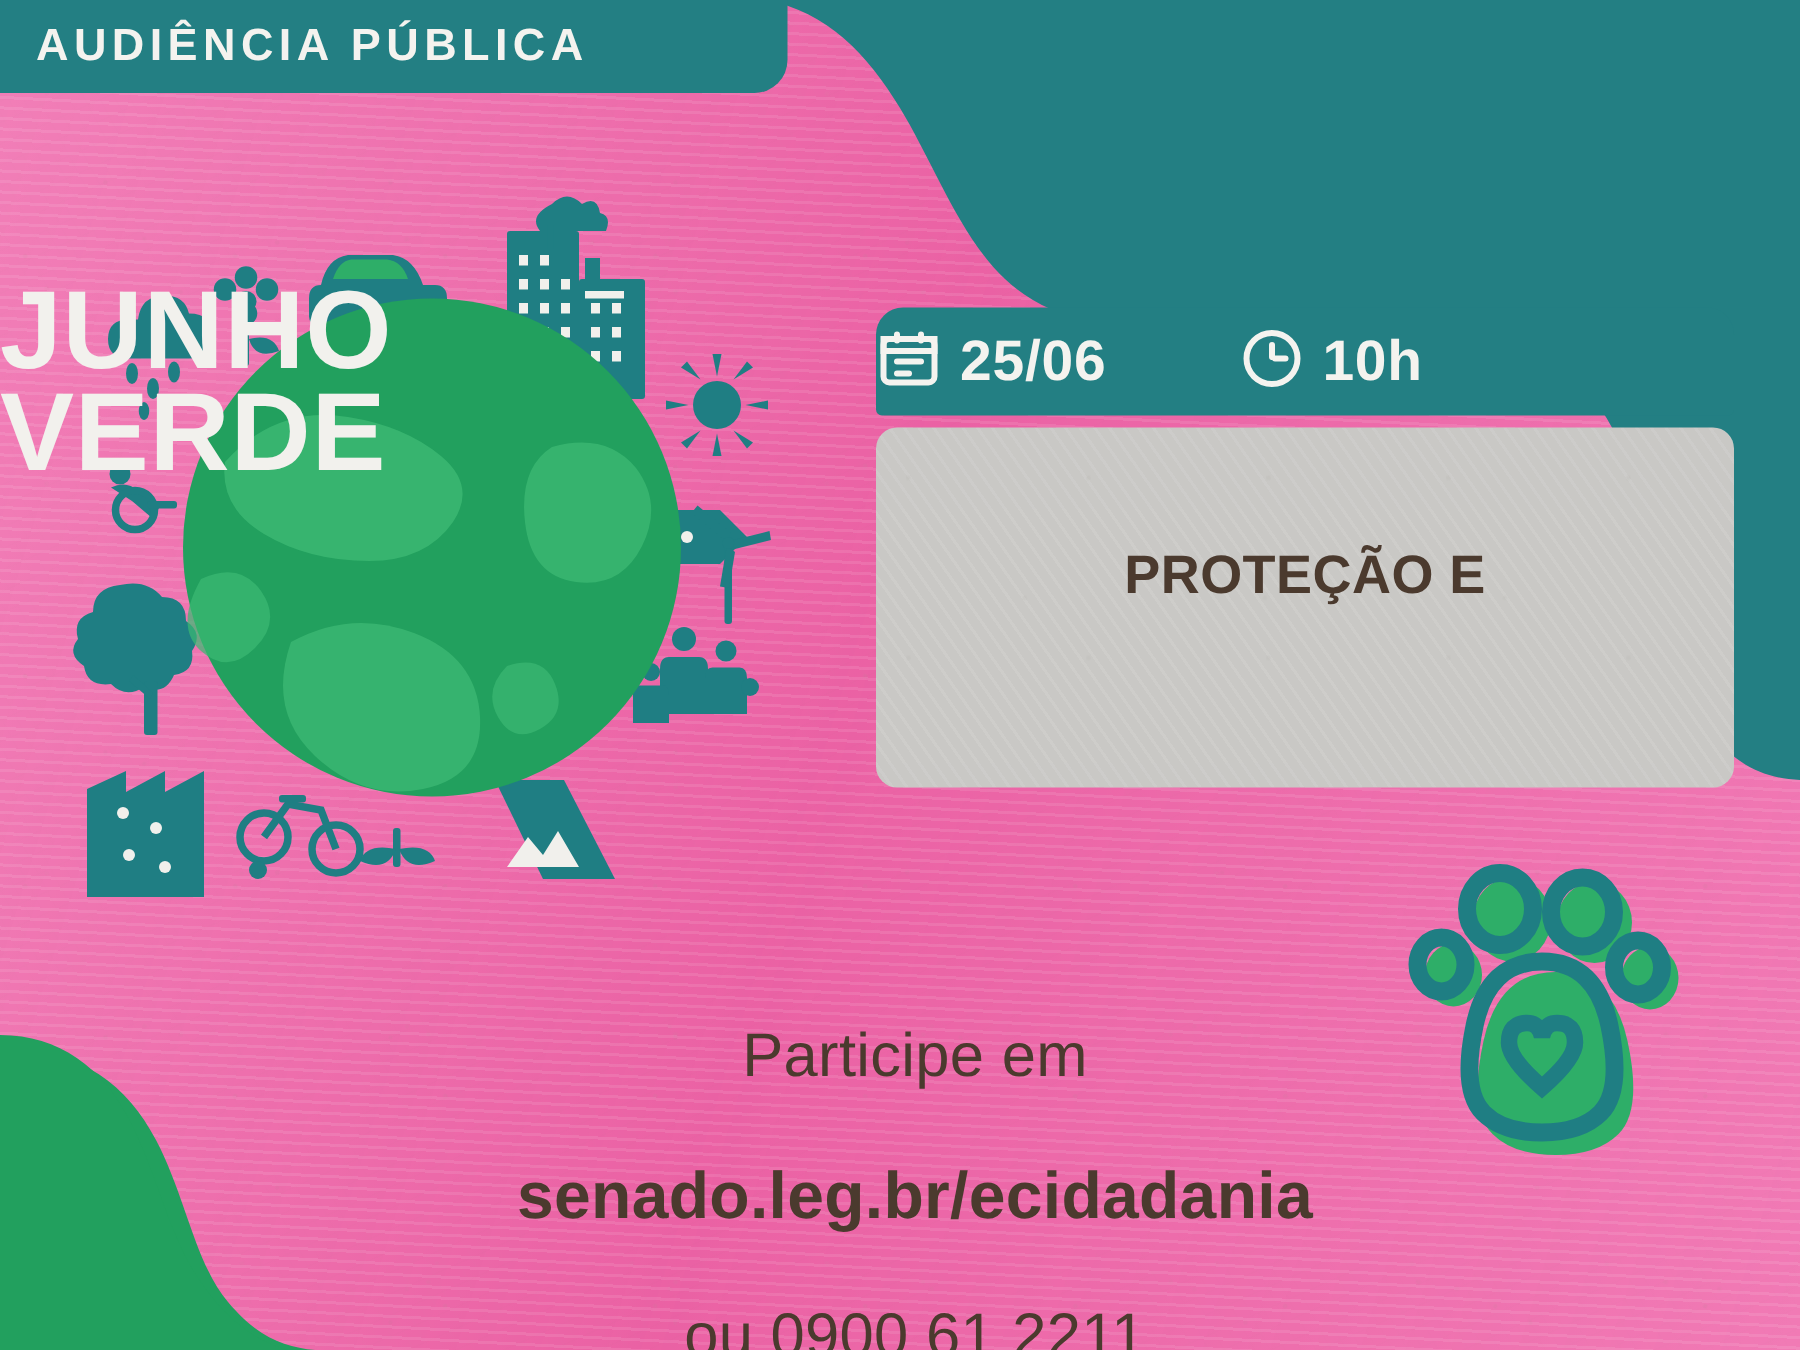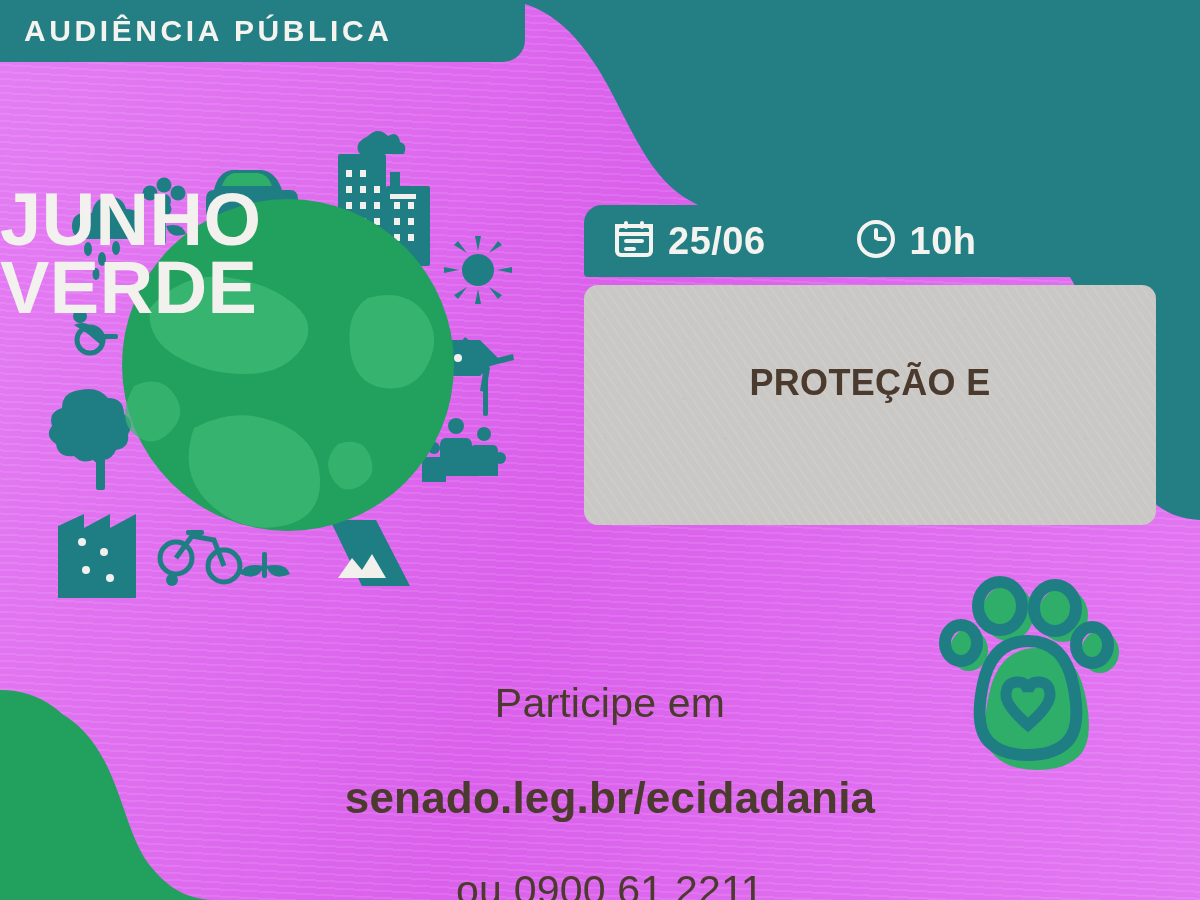--- a/index.html
+++ b/index.html
@@ -6,21 +6,21 @@
   html, body {
     margin: 0;
     padding: 0;
     background: #ffffff;
   }
   #poster {
     position: relative;
     width: 1200px;
     height: 900px;
     overflow: hidden;
-    background-color: #d946ef;
+    background-color: #ec4899;
     font-family: "Liberation Sans", "DejaVu Sans", sans-serif;
     -webkit-font-smoothing: antialiased;
   }
 
   
   .paper-texture {
     position: absolute;
     inset: 0;
     pointer-events: none;
     z-index: 1;
@@ -108,21 +108,20 @@
     top: 205px;
     width: 572px;
     z-index: 6;
   }
   .meta-bar {
     height: 72px;
     background: #237F83;
     border-radius: 18px 18px 4px 4px;
     display: flex;
     align-items: center;
-    padding-left: 28px;
     gap: 0;
   }
   .meta-item { display: flex; align-items: center; gap: 12px; }
   .meta-item.time-item { margin-left: 88px; }
   .meta-text {
     color: #F4F3EF;
     font-size: 38px;
     font-weight: 700;
     letter-spacing: .5px;
     line-height: 1;

